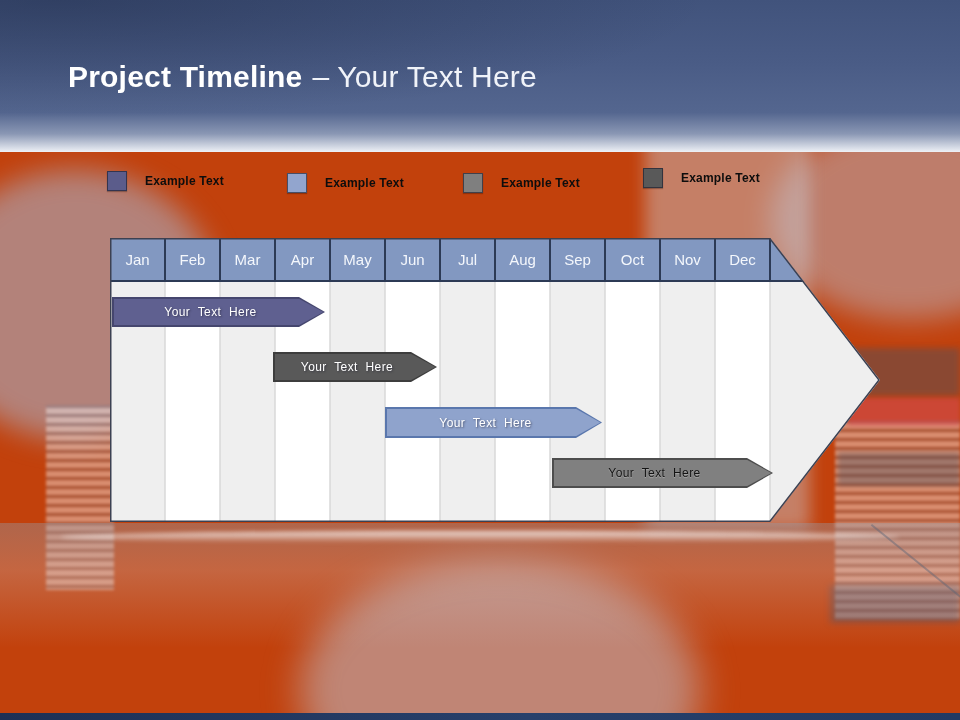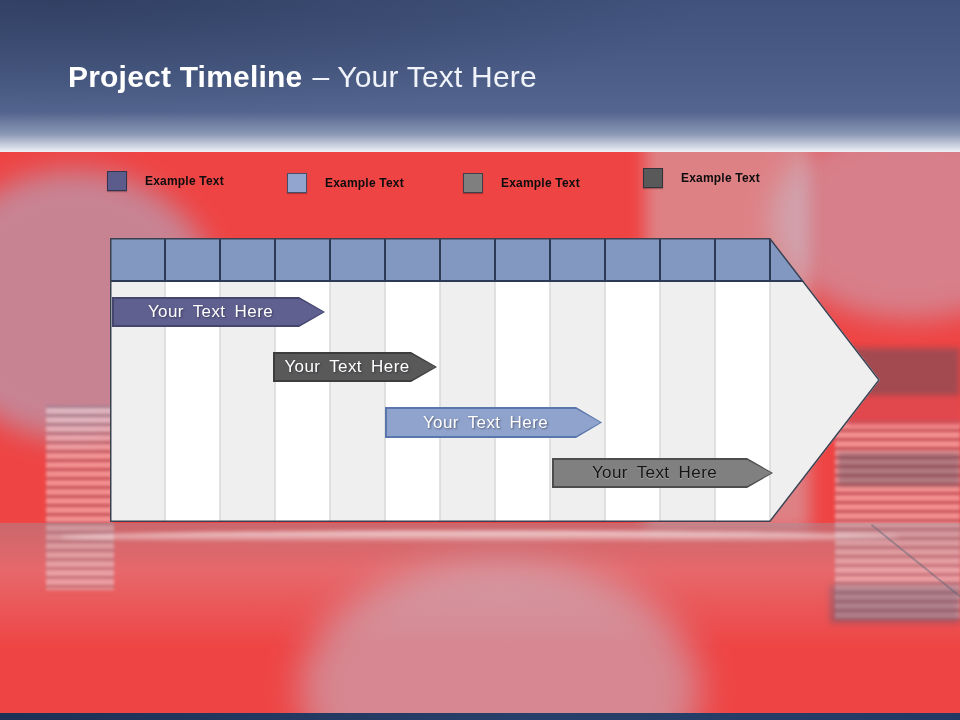--- a/index.html
+++ b/index.html
@@ -1,18 +1,18 @@
 <!DOCTYPE html>
 <html><head>
 <meta charset="utf-8">
 <style>
   html,body{margin:0;padding:0;background:#cfd6e2;}
   .slide{
     position:relative; width:960px; height:720px; overflow:hidden;
-    background:#ef4444;
+    background:#c2410c;
     font-family:"Liberation Sans", sans-serif;
   }
   
   .bg-photo{position:absolute; inset:0;}
   .blob{position:absolute; border-radius:50%; filter:blur(14px);}
   .sleeve-left{left:-70px; top:170px; width:290px; height:270px; background:rgba(168,184,214,.55);}
   .sleeve-right{left:770px; top:120px; width:280px; height:200px; background:rgba(186,199,224,.45);}
   .torso{left:300px; top:560px; width:400px; height:260px; background:rgba(190,201,222,.5); filter:blur(18px);}
   .center-col{position:absolute; left:645px; top:130px; width:165px; height:400px;
     background:rgba(201,205,212,.45); filter:blur(8px);}
@@ -57,21 +57,21 @@
   .month-cell{flex:1; text-align:center; line-height:43px; font-size:15px; color:#f4f7fc;}
 
   
   .bar{position:absolute;
     clip-path:polygon(0 0, calc(100% - 26px) 0, 100% 50%, calc(100% - 26px) 100%, 0 100%);
     filter:drop-shadow(1px 2px 2px rgba(40,40,60,.35));}
   .bar-fill{position:absolute; inset:1.6px;
     clip-path:polygon(0 0, calc(100% - 25px) 0, 100% 50%, calc(100% - 25px) 100%, 0 100%);}
   .bar-label{position:absolute; inset:0; padding-right:26px; box-sizing:border-box;
     display:flex; align-items:center; justify-content:center;
-    font-size:17px; letter-spacing:.4px; word-spacing:4px;
+    font-size:12px; letter-spacing:.4px; word-spacing:4px;
     text-shadow:1px 1px 2px rgba(30,30,45,.55);padding-left:10px;}
   .bar-3 .bar-label{text-shadow:0 1px 1px rgba(255,255,255,.35);}
 
   
   .bottom-bar{position:absolute; left:0; top:713px; width:960px; height:7px;
     background:linear-gradient(90deg,#1d3055,#27406b 55%,#223a63);}
 </style>
 </head>
 <body>
 
@@ -156,20 +156,34 @@
         <line x1="495" y1="0" x2="495" y2="43"></line>
           <line x1="550" y1="0" x2="550" y2="43"></line>
         <line x1="605" y1="0" x2="605" y2="43"></line>
           <line x1="660" y1="0" x2="660" y2="43"></line>
         <line x1="0" y1="43" x2="770" y2="43"></line>
       </g>
     </g>
     <path d="M0.75,0.75 H660 L769,142 L660,283.25 H0.75 Z" fill="none" stroke="#3c4152" stroke-width="1.5"></path>
   </svg>
 
+  <div class="months-row">
+    <div class="month-cell">Jan</div>
+    <div class="month-cell">Feb</div>
+    <div class="month-cell">Mar</div>
+    <div class="month-cell">Apr</div>
+    <div class="month-cell">May</div>
+    <div class="month-cell">Jun</div>
+    <div class="month-cell">Jul</div>
+    <div class="month-cell">Aug</div>
+    <div class="month-cell">Sep</div>
+    <div class="month-cell">Oct</div>
+    <div class="month-cell">Nov</div>
+    <div class="month-cell">Dec</div>
+  </div>
 
   <div class="bar bar-0" style="left: 112px; top: 297px; width: 213px; height: 30px; background-color: rgb(69, 70, 110);">
     <div class="bar-fill" style="background-color: rgb(95, 96, 144);"></div>
     <div class="bar-label" style="color: rgb(255, 255, 255);">Your Text Here</div>
   </div>
   <div class="bar bar-1" style="left: 273px; top: 352px; width: 164px; height: 30px; background-color: rgb(61, 61, 61);">
     <div class="bar-fill" style="background-color: rgb(89, 89, 89);"></div>
     <div class="bar-label" style="color: rgb(255, 255, 255);">Your Text Here</div>
   </div>
   <div class="bar bar-2" style="left: 385px; top: 407px; width: 217px; height: 31px; background-color: rgb(90, 119, 173);">

